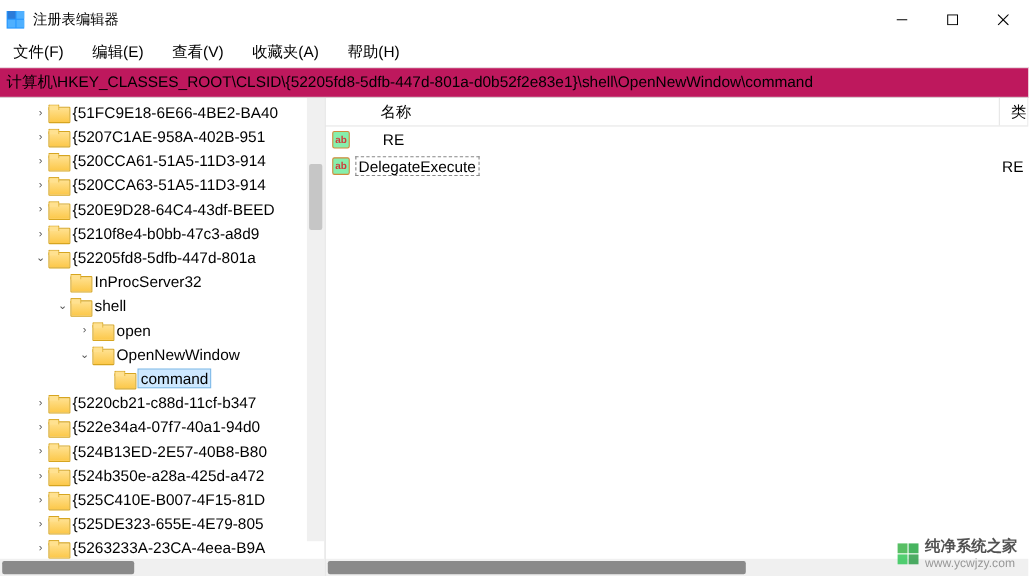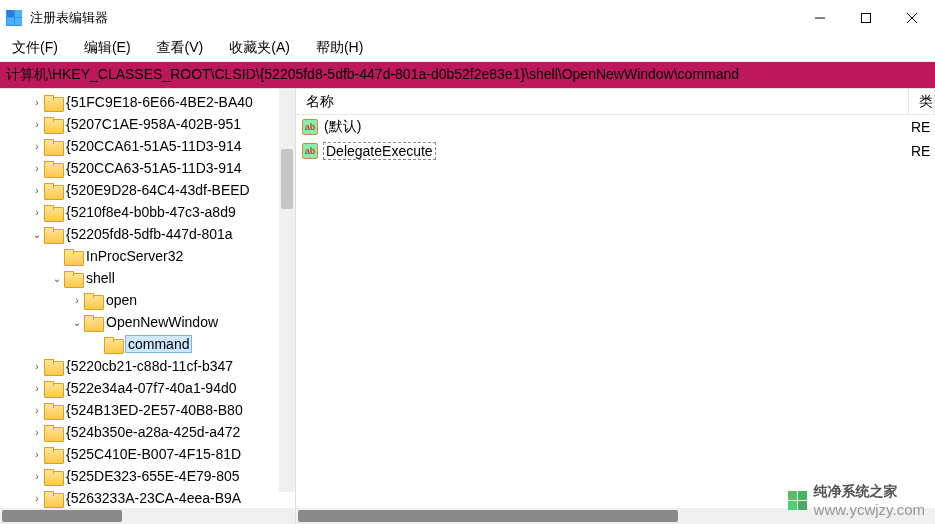--- a/index.html
+++ b/index.html
@@ -35,37 +35,37 @@
   .tree-row.selected .label { background: #cde8ff; outline: 1px solid #7ab7e8; padding: 0 2px; }
 
   .vscroll { position: absolute; right: 0; top: 0; bottom: 16px; width: 16px; background: #f0f0f0; }
   .vscroll .thumb { position: absolute; left: 2px; right: 2px; top: 60px; height: 60px; background: #c6c6c6; border-radius: 2px; }
   .hscroll { height: 16px; background: #f0f0f0; display: flex; align-items: center; }
   .hscroll .thumb { height: 12px; margin: 2px; background: #8a8a8a; border-radius: 2px; }
 
   .list-pane { flex: 1; display: flex; flex-direction: column; }
   .list-header { height: 26px; display: flex; align-items: center; border-bottom: 1px solid #e6e6e6; font-size: 14px; }
   .list-header .col { padding: 0 10px; border-right: 1px solid #e6e6e6; height: 100%; display:flex; align-items:center; }
-  .list-header .col.name { flex: 1; }
+  .list-header .col.name { flex: 1; margin-left: 40px; }
   .list-body { flex: 1; }
   .list-row { display: flex; align-items: center; height: 24px; padding-left: 6px; font-size: 14px; }
   .val-icon { width: 16px; height: 16px; margin-right: 6px; border:1px solid #d08a3a; border-radius:2px; background:#86efac; display:flex; align-items:center; justify-content:center; font-size:9px; color:#d03a3a; font-weight:bold; }
   .list-row .name-cell { flex: 1; }
   .list-row.sel .name-cell span { outline:1px dashed #888; padding: 0 2px; }
   .list-row .type-cell { width: 24px; text-align: left; margin-left: 24px; }
 
   .watermark { position: absolute; right: 10px; bottom: 6px; display:flex; align-items:center; gap:6px; opacity:0.85; }
   .watermark .logo { display:flex; flex-wrap:wrap; width:20px; height:20px; }
   .watermark .logo span{ width:9px; height:9px; margin:0.5px; }
   .watermark .logo span:nth-child(1){background:#3bb54a;}
   .watermark .logo span:nth-child(2){background:#28a745;}
   .watermark .logo span:nth-child(3){background:#34c759;}
   .watermark .logo span:nth-child(4){background:#2e9e4a;}
   .watermark .text { font-size:14px; font-weight:bold; color:#333; }
-  .watermark .url { font-size:15px; color:#888; }
+  .watermark .url { font-size:11px; color:#888; }
 </style>
 </head>
 <body>
 
 <div class="titlebar">
   <div class="app-icon">
       <span></span>
       <span></span>
       <span></span>
       <span></span>
@@ -232,21 +232,20 @@
   </div>
 
   <div class="list-pane">
     <div class="list-header">
       <div class="col name">名称</div>
       <div class="col" style="width:26px">类</div>
     </div>
     <div class="list-body" id="listbody">
         <div class="list-row">
           <span class="val-icon">ab</span>
-          <span class="name-cell"><span>(默认)</span></span>
           <span class="type-cell">RE</span>
         </div>
         <div class="list-row sel">
           <span class="val-icon">ab</span>
           <span class="name-cell"><span>DelegateExecute</span></span>
           <span class="type-cell">RE</span>
         </div>
       </div>
     <div class="hscroll">
         <div class="thumb" style="width:380px"></div>

